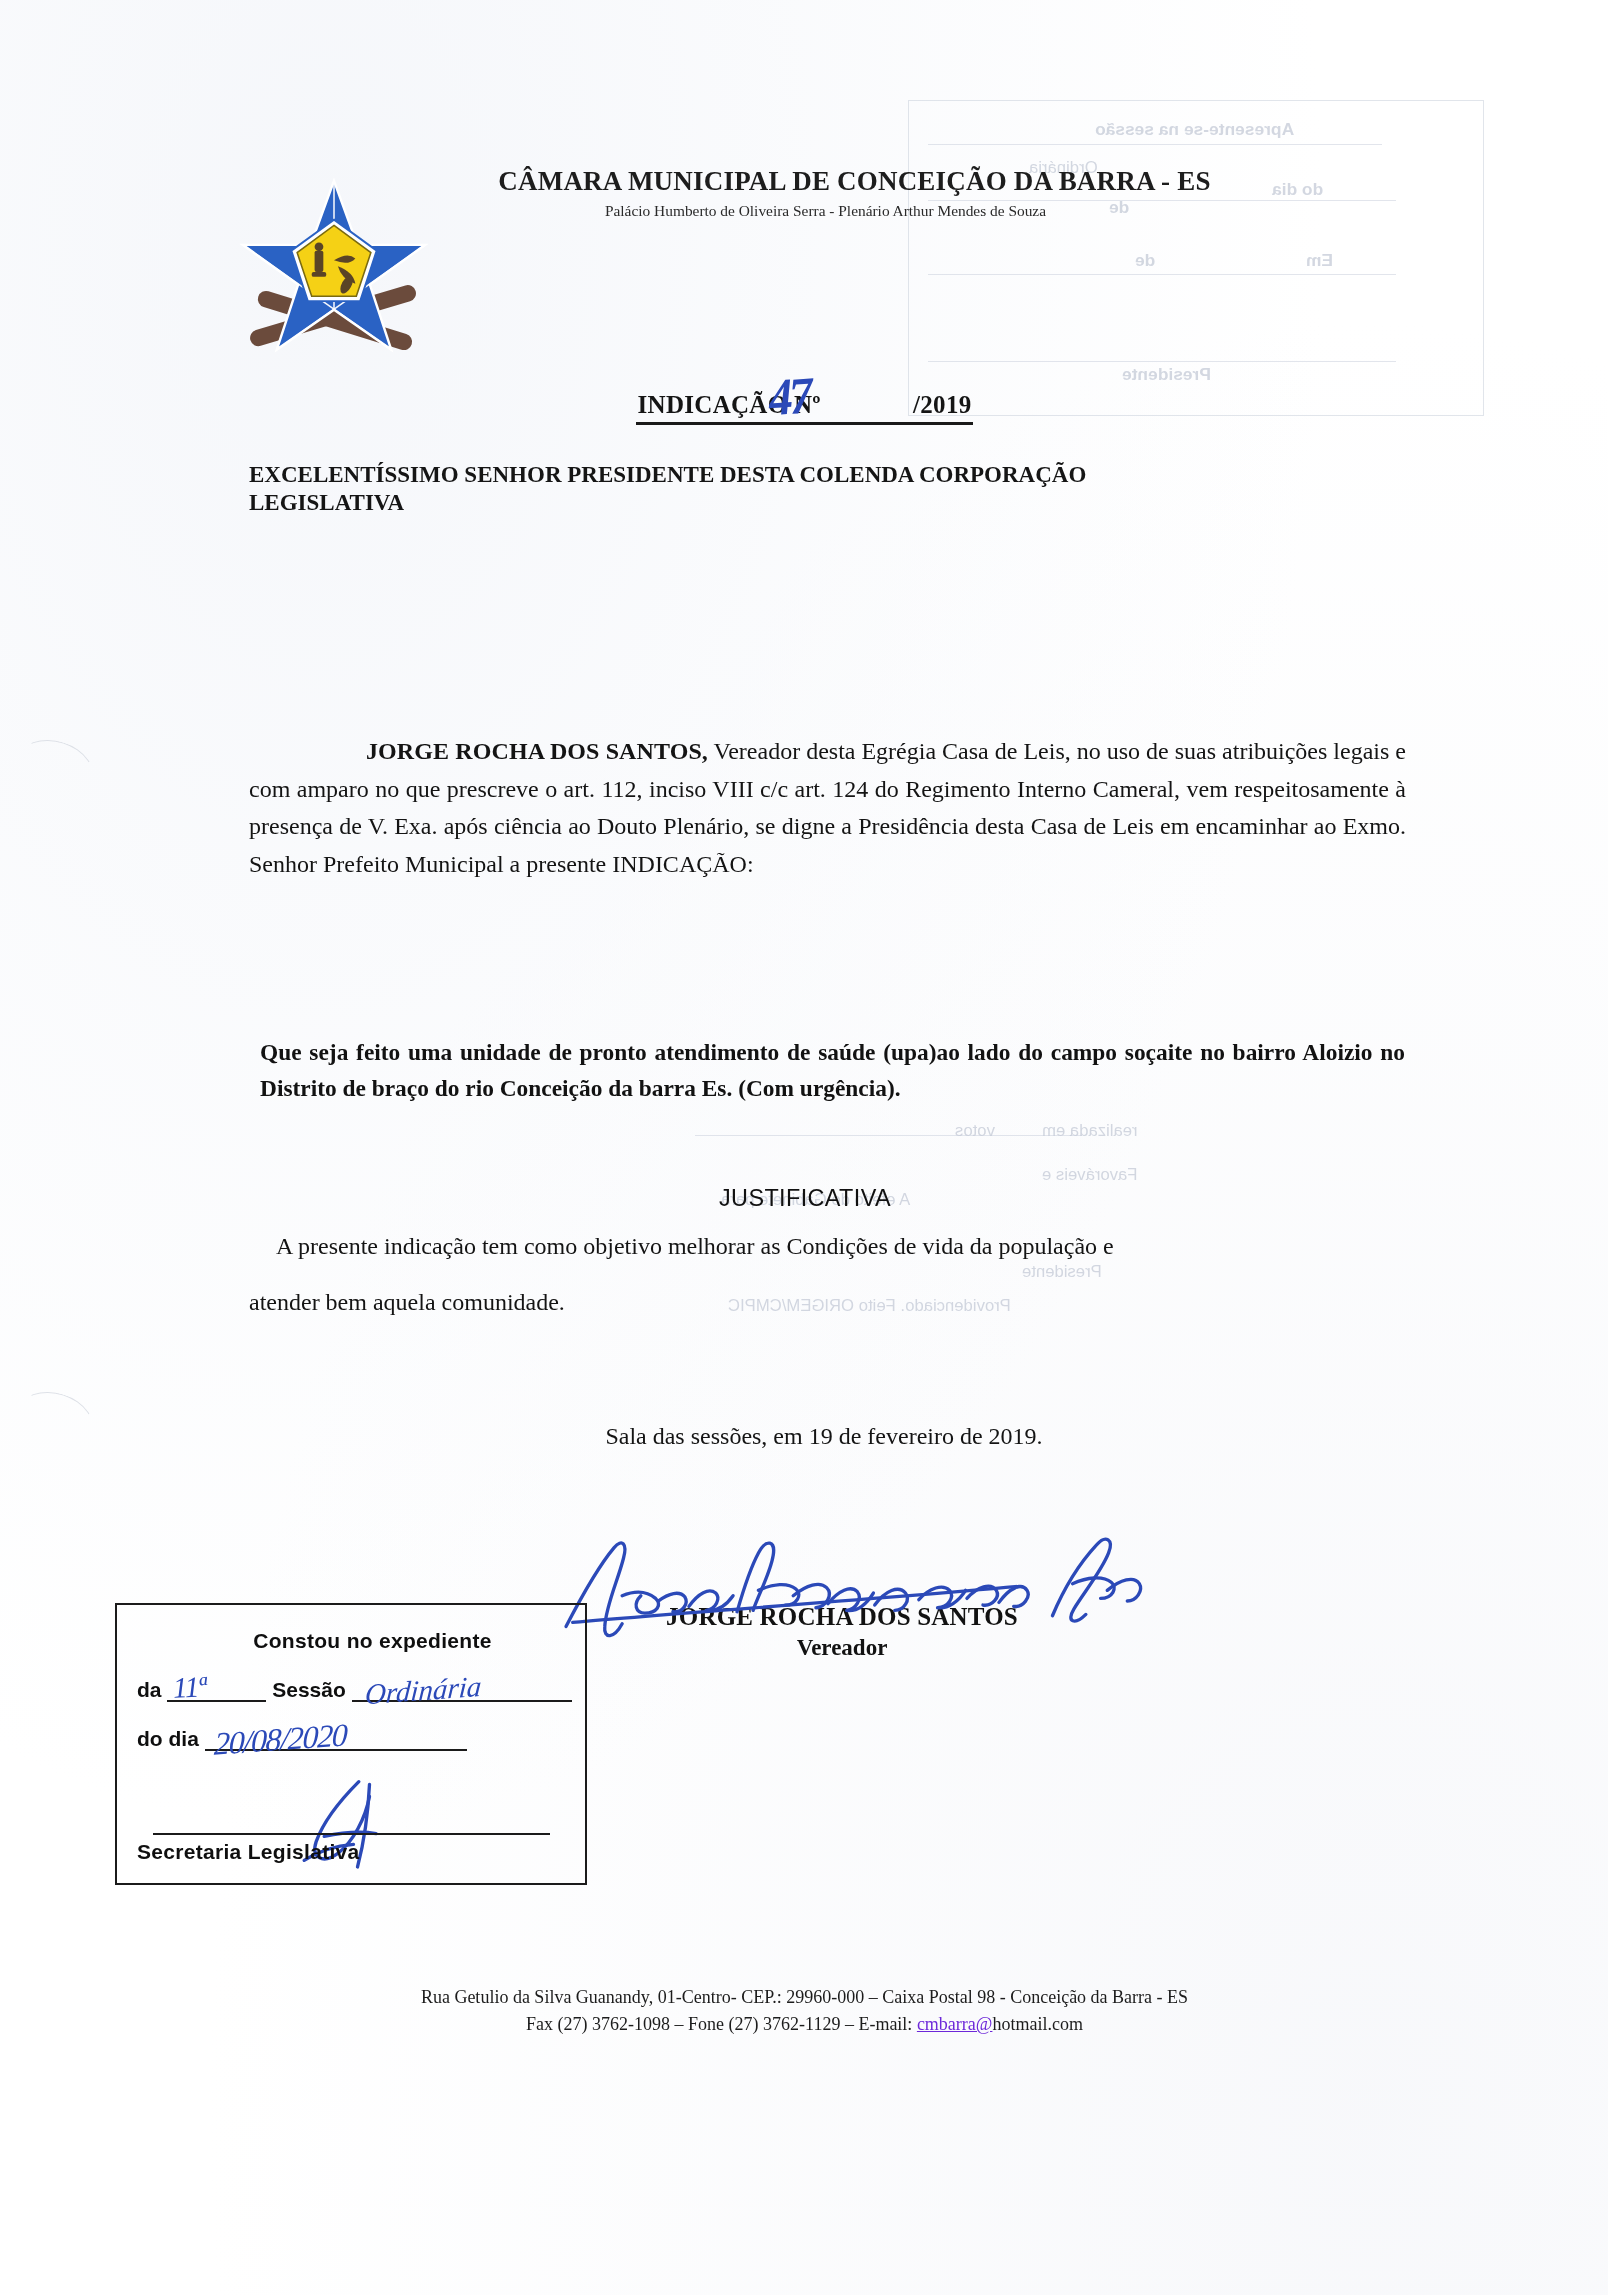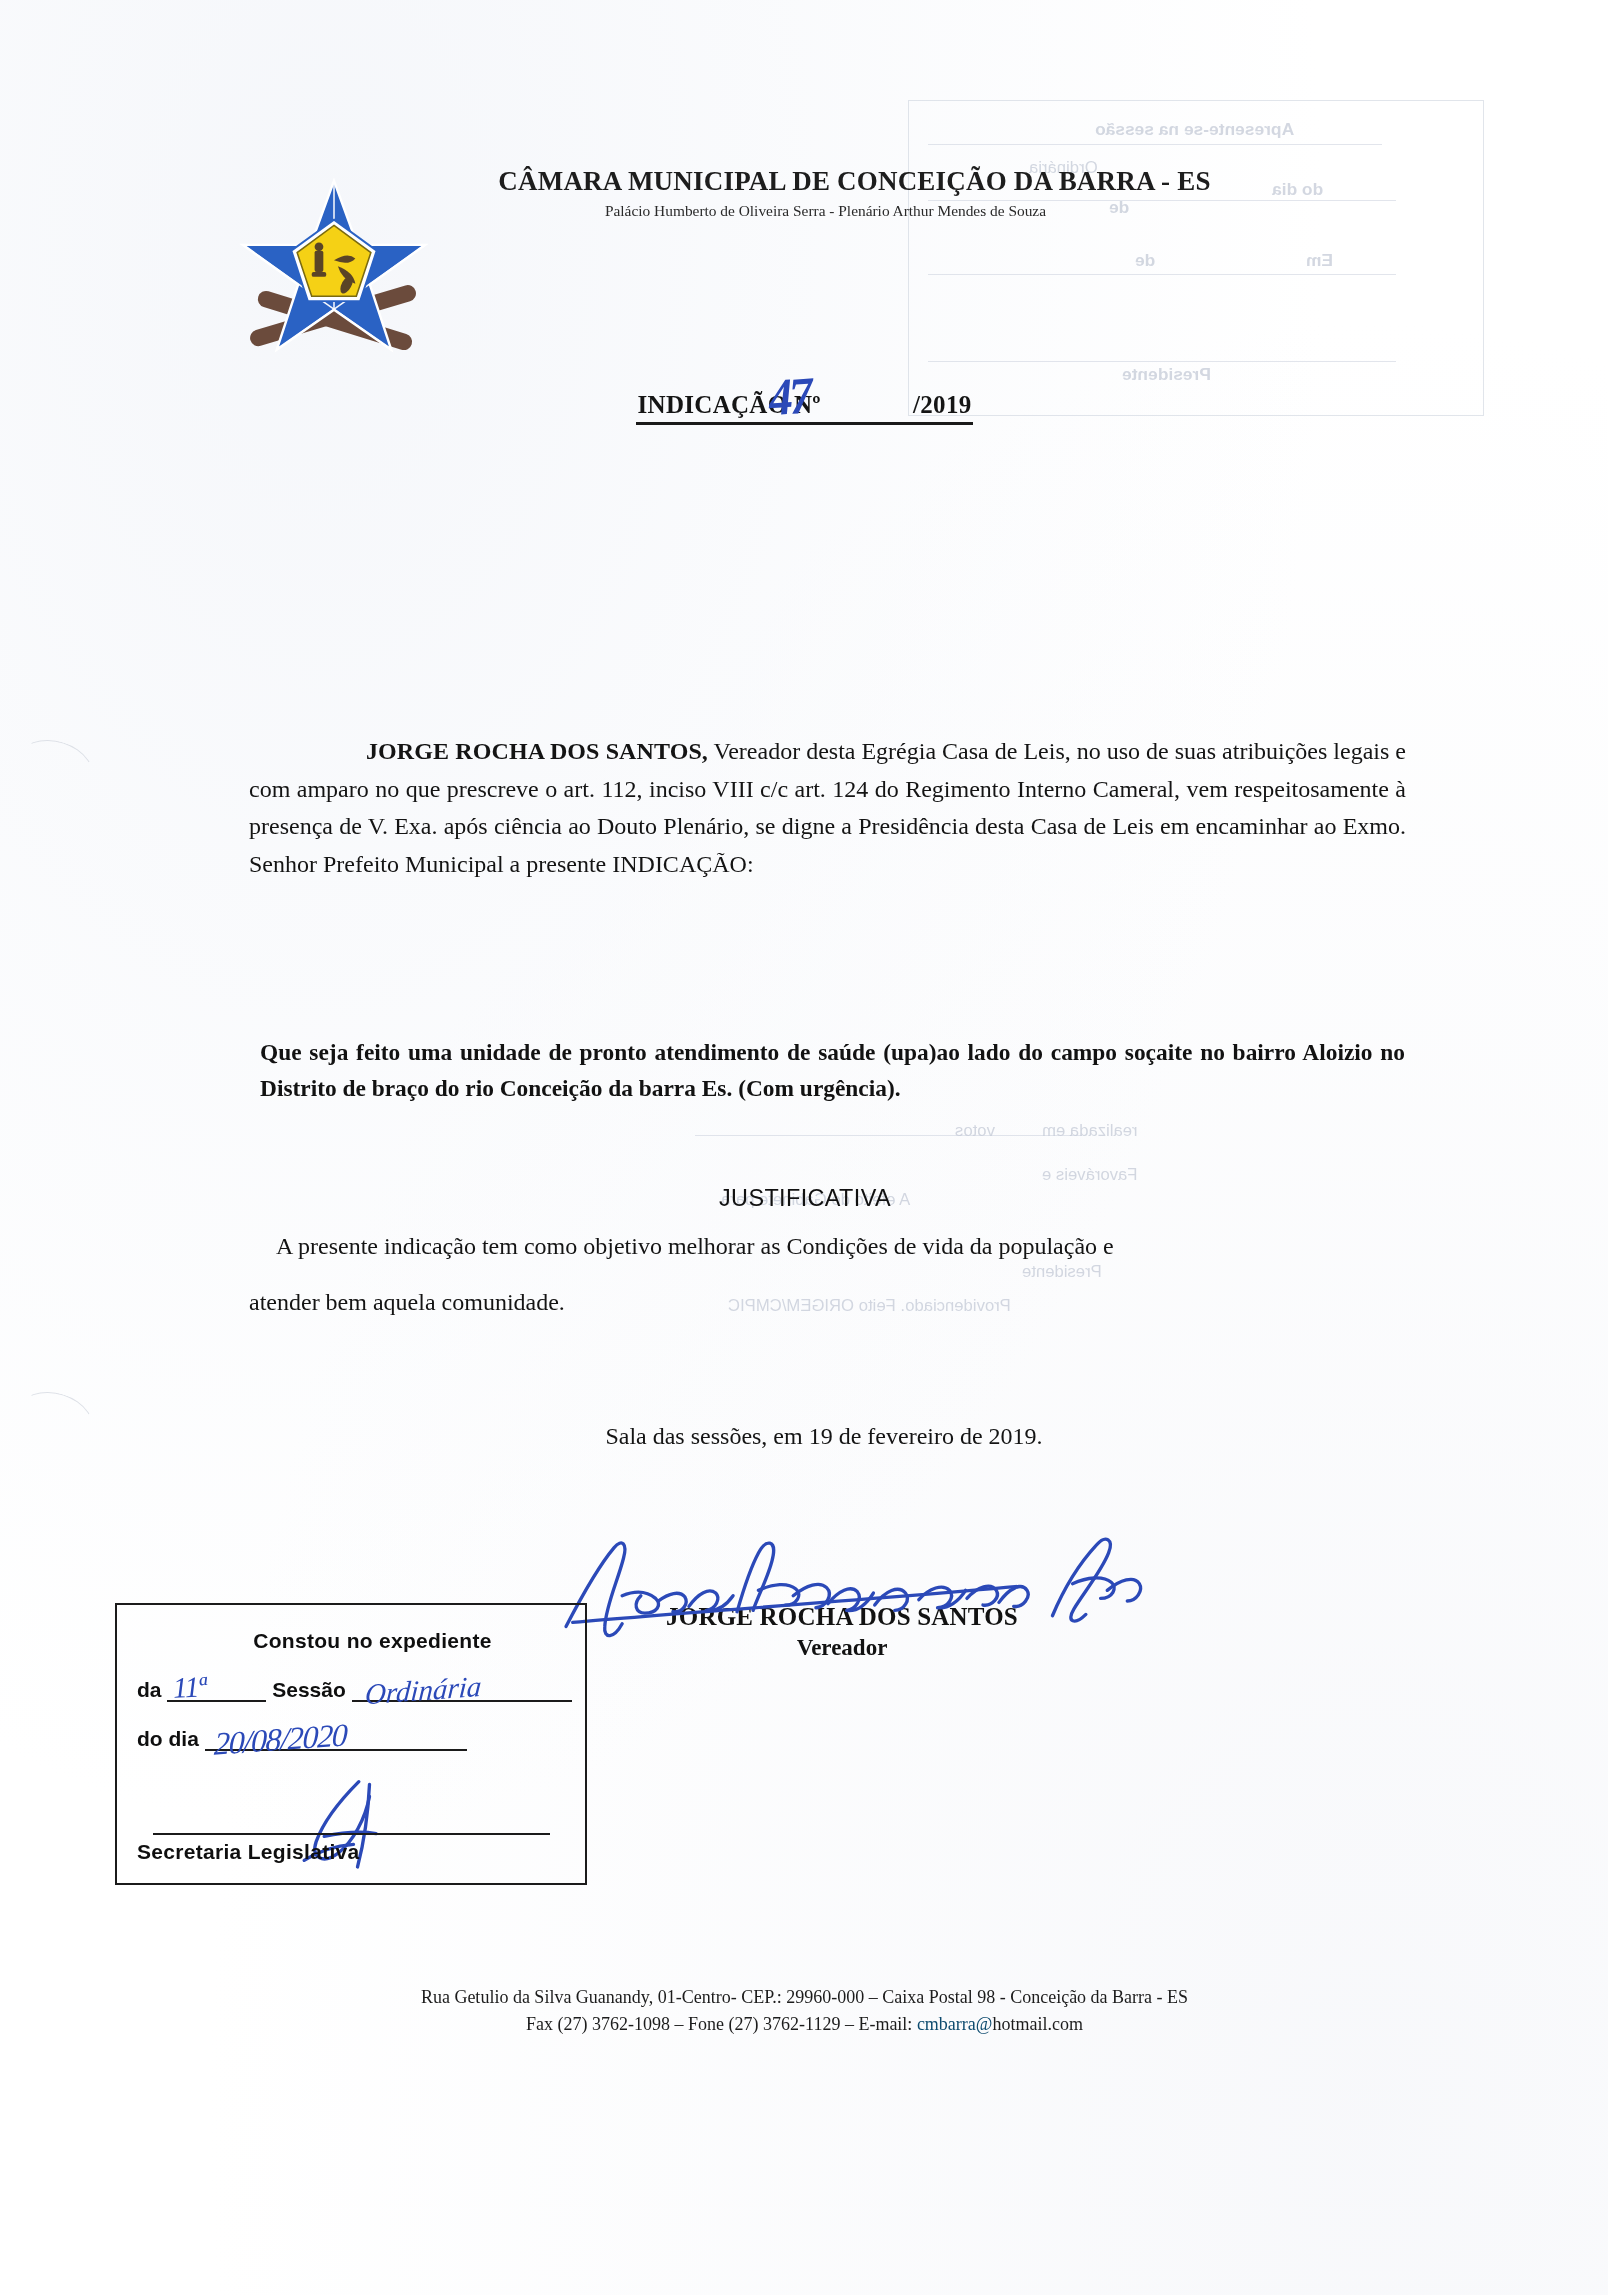--- a/index.html
+++ b/index.html
@@ -283,21 +283,21 @@
 
   
   .footer{
     position:absolute;
     left:0; right:0; top:1984px;
     text-align:center;
     font-size:18px;
     line-height:1.5;
     color:#1c1c1c;
   }
-  .footer .email-link{ color:#0c4a6e; }
+  .footer .email-link{ color:#6d28d9; text-decoration:underline; }
 
   
   .arc{
     position:absolute;
     border:1.3px solid #d9dde4;
     border-radius:50%;
     border-right-color:transparent;
     border-bottom-color:transparent;
     border-left-color:transparent;
     pointer-events:none;
@@ -373,20 +373,24 @@
 
   <div class="doc-number">
     <span class="doc-number-inner">
       <span>INDICAÇÃO Nº</span>
       <span class="doc-number-gap"></span>
       <span>/2019</span>
       <span class="hand-number">47</span>
     </span>
   </div>
 
+  <div class="addressee">
+    <span>EXCELENTÍSSIMO SENHOR PRESIDENTE DESTA COLENDA CORPORAÇÃO</span>
+    <span class="l2">LEGISLATIVA</span>
+  </div>
 
   <div class="body-par"><b>JORGE ROCHA DOS SANTOS,</b><span> Vereador desta Egrégia Casa de Leis, no uso de suas atribuições legais e com amparo no que prescreve o art. 112, inciso VIII c/c art. 124 do Regimento Interno Cameral, vem respeitosamente à presença de V. Exa. após ciência ao Douto Plenário, se digne a Presidência desta Casa de Leis em encaminhar ao Exmo. Senhor Prefeito Municipal a presente INDICAÇÃO:</span></div>
 
   <div class="request">Que seja feito uma unidade de pronto atendimento de saúde (upa)ao lado do campo soçaite no bairro Aloizio no Distrito de braço do rio Conceição da barra Es. (Com urgência).</div>
 
   <div class="just-head">JUSTIFICATIVA</div>
   <div class="just-par">
     <span class="jl1">A presente indicação tem como objetivo melhorar as Condições de vida da população e</span>
     <span class="jl2">atender bem aquela comunidade.</span>
   </div>

